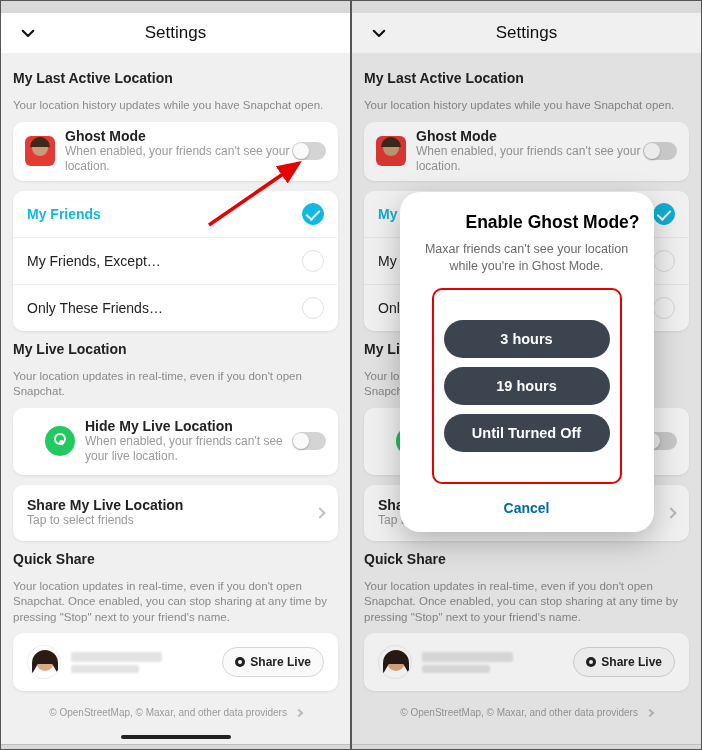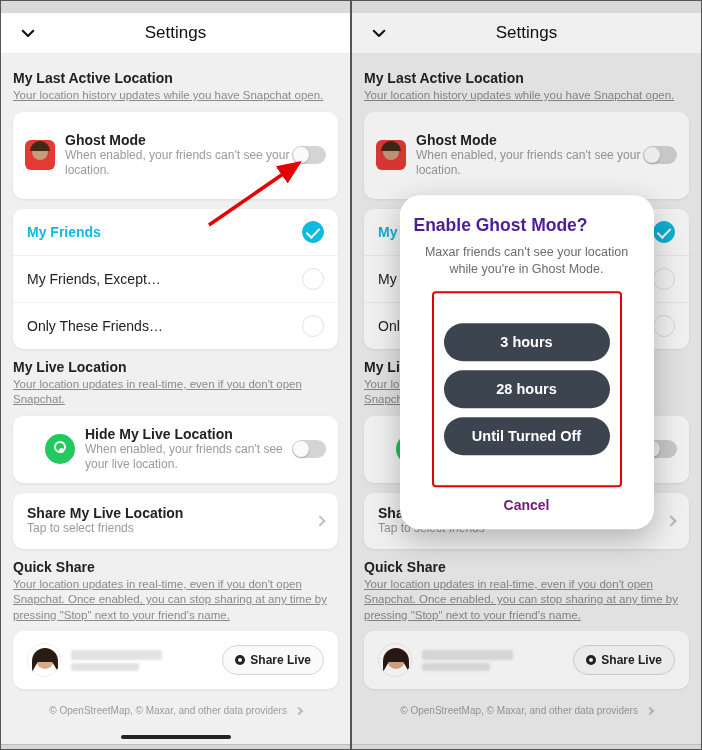--- a/index.html
+++ b/index.html
@@ -53,32 +53,31 @@
   }
   .back-chevron svg { width:18px; height:18px; }
   .header-title { font-weight:400; font-size:17px; color:#111; }
   .scroll {
     padding:10px 12px 10px;
   }
   .section-title {
     font-size:14px; font-weight:700; color:#222; margin-top:6px;
   }
   .section-sub {
-    font-size:11.5px; color:#8a8a8a; margin-top:2px; margin-bottom:8px;
+    font-size:11.5px; color:#8a8a8a; margin-top:12px; margin-bottom:8px;
     line-height:1.35;
-    text-decoration:underline;
   }
   .card {
     background:#fff;
     border-radius:10px;
     box-shadow:0 1px 3px rgba(0,0,0,.08);
     margin-bottom:10px;
   }
   .ghost-row {
-    display:flex; align-items:center; padding:20px 12px;
+    display:flex; align-items:center; padding:6px 12px;
   }
   .bitmoji {
     width:30px; height:30px; border-radius:6px; background:#e53935;
     margin-right:10px; flex-shrink:0;
     position:relative; overflow:hidden;
   }
   .bitmoji:before{
     content:""; position:absolute; left:7px; top:4px;
     width:16px; height:16px; border-radius:50%; background:#c69c7a;
   }
@@ -185,33 +184,33 @@
   .dim{
     position:absolute; inset:0; background:rgba(0,0,0,.06);
     pointer-events:none;
   }
   .modal{
     position:absolute; left:50%; top:50%; transform:translate(-50%,-55%);
     width:254px; background:#fff; border-radius:20px;
     padding:20px 14px 12px;
     box-shadow:0 10px 30px rgba(0,0,0,.25);
   }
-  .modal-title{ font-size:17.5px; font-weight:700; color:#4c1d95; text-align:left; }
+  .modal-title{ font-size:17.5px; font-weight:700; color:#000000; text-align:right; }
   .modal-sub{ font-size:12.5px; color:#6b6b6b; text-align:center; margin:8px 10px 12px; line-height:1.4;}
   .modal-btn{
     display:block; text-align:center;
     background:#3c4450; color:#fff; font-size:14.5px; font-weight:600;
     padding:11px 0; border-radius:22px; margin:9px 6px;
   }
   .cancel{
-    text-align:center; font-weight:700; color:#701a75; font-size:14px;
-    padding:10px 0 4px;
+    text-align:center; font-weight:700; color:#0369a1; font-size:14px;
+    padding:16px 0 4px;
   }
   .highlight{
-    border:2.5px solid #e60000; border-radius:4px;
+    border:2.5px solid #e60000; border-radius:10px;
     padding:21px 4px; margin:0 18px;
   }
   .home-indicator{
     position:absolute; bottom:5px; left:50%; transform:translateX(-50%);
     width:110px; height:4px; background:#222; border-radius:2px;
   }
 </style>
 </head>
 <body>
 
@@ -406,20 +405,20 @@
       </div>
     </div>
 
     <div class="dim"></div>
 
     <div class="modal">
       <div class="modal-title">Enable Ghost Mode?</div>
       <div class="modal-sub">Maxar friends can't see your location while you're in Ghost Mode.</div>
       <div class="highlight">
         <div class="modal-btn">3 hours</div>
-        <div class="modal-btn">28 hours</div>
+        <div class="modal-btn">19 hours</div>
         <div class="modal-btn">Until Turned Off</div>
       </div>
       <div class="cancel">Cancel</div>
     </div>
   </div>
   <div class="tabbar"></div>
 </div>
 
 </body></html>

